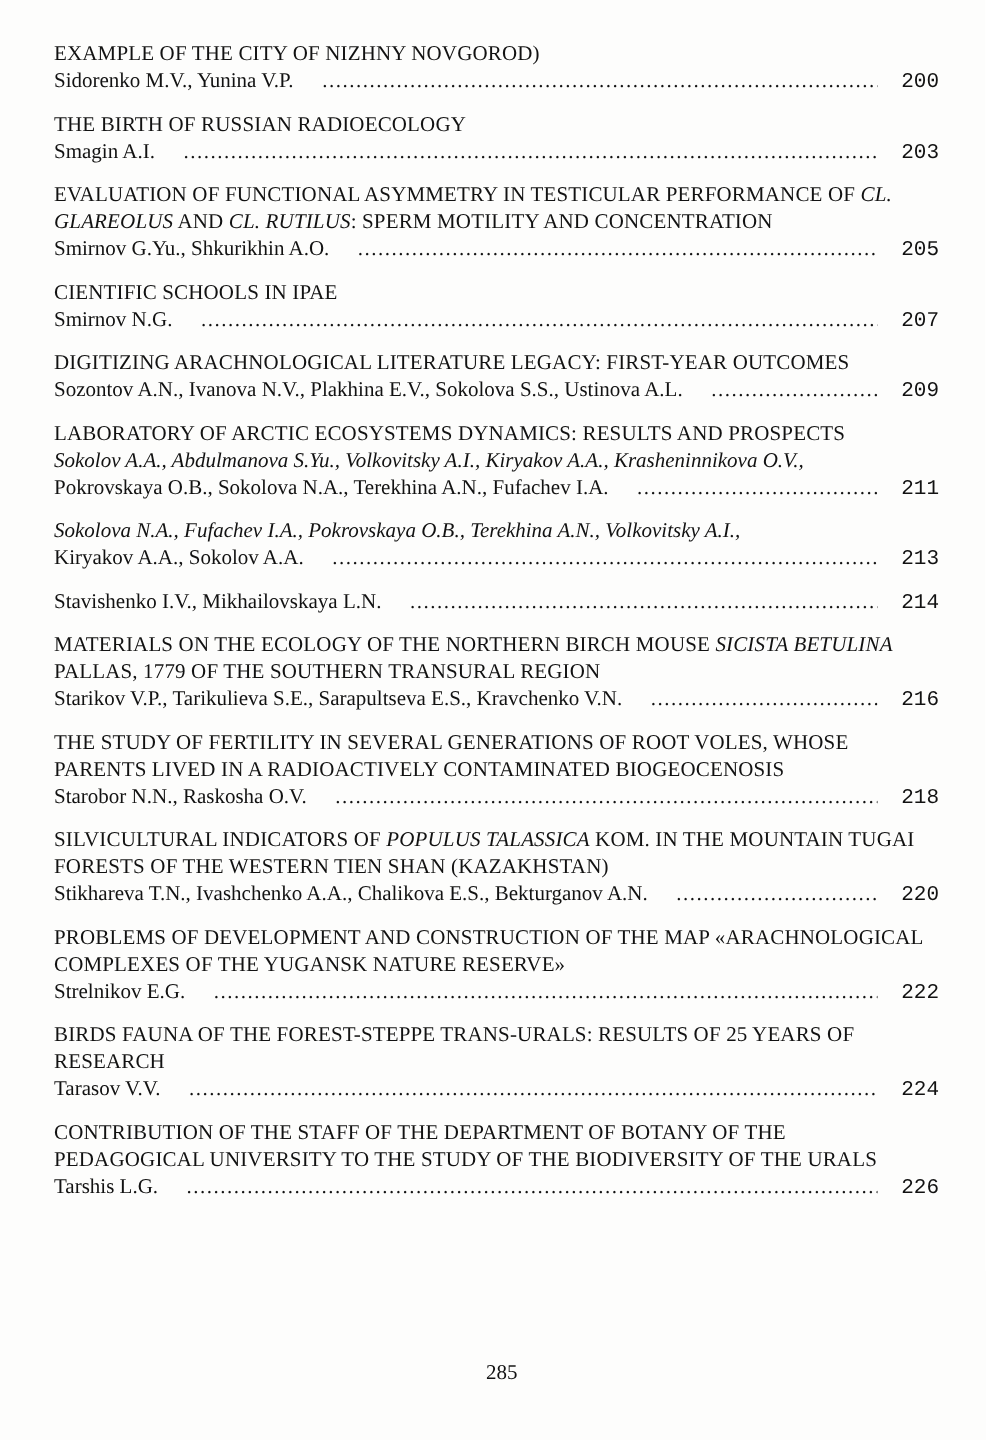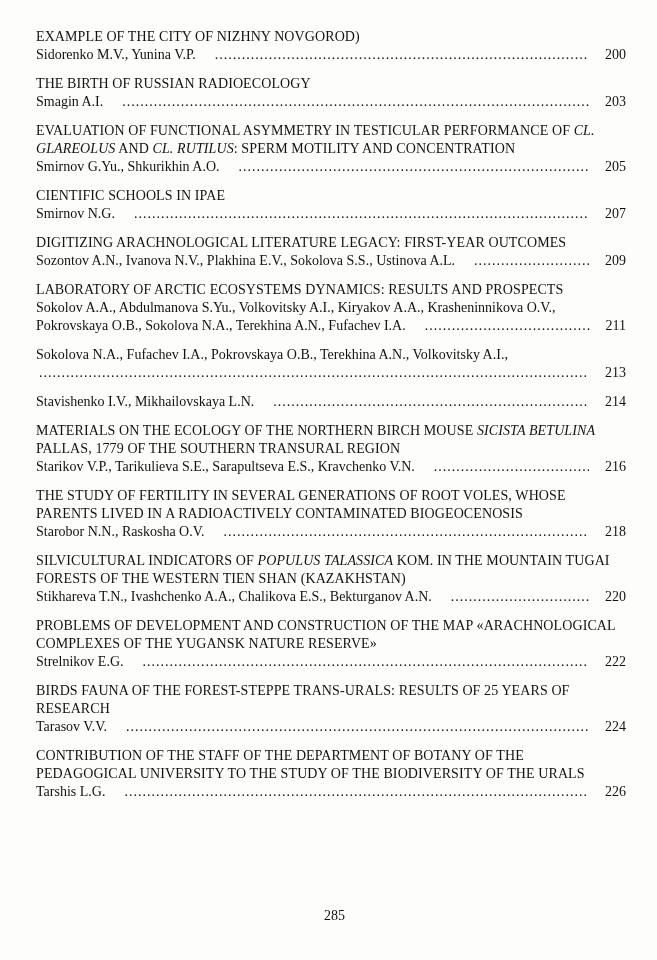--- a/index.html
+++ b/index.html
@@ -19,31 +19,31 @@
     overflow: hidden;
   }
   .toc-entry { margin-bottom: 11px; }
   .entry-title {
     font-size: 14px;
     line-height: 18px;
     letter-spacing: 0.1px;
   }
   .entry-title i { font-style: italic; }
   .entry-authors { font-size: 14px; line-height: 18px; }
-  .author-line { white-space: nowrap; overflow: hidden; }
+  .author-line { white-space: nowrap; overflow: hidden; font-style: italic; }
   .author-row { display: flex; align-items: baseline; gap: 16px; }
   .author-text { white-space: nowrap; }
   .dot-leader {
     flex: 1 1 auto;
     overflow: hidden;
     white-space: nowrap;
     letter-spacing: 1px;
     margin-left: 3px;
   }
-  .entry-page-num { white-space: nowrap; }
+  .entry-page-num { white-space: nowrap; font-family: Liberation Mono, monospace; }
   .page-footer {
     position: absolute;
     left: 12px; right: 0;
     top: 908px;
     text-align: center;
     font-size: 14px;
     color: #121212;
   }
 </style>
 </head>
@@ -115,20 +115,21 @@
             <span class="dot-leader">............................................................................................................................................................................................................................................................................................................</span>
             <span class="entry-page-num">211</span>
           </div>
         </div>
   </section>
 
   <section class="toc-entry">
     <div class="entry-authors">
           <div class="author-line">Sokolova N.A., Fufachev I.A., Pokrovskaya O.B., Terekhina A.N., Volkovitsky A.I.,</div>
           <div class="author-row">
+            <span class="author-text">Kiryakov A.A., Sokolov A.A.</span>
             <span class="dot-leader">............................................................................................................................................................................................................................................................................................................</span>
             <span class="entry-page-num">213</span>
           </div>
         </div>
   </section>
 
   <section class="toc-entry">
     <div class="entry-authors">
           <div class="author-row">
             <span class="author-text">Stavishenko I.V., Mikhailovskaya L.N.</span>

